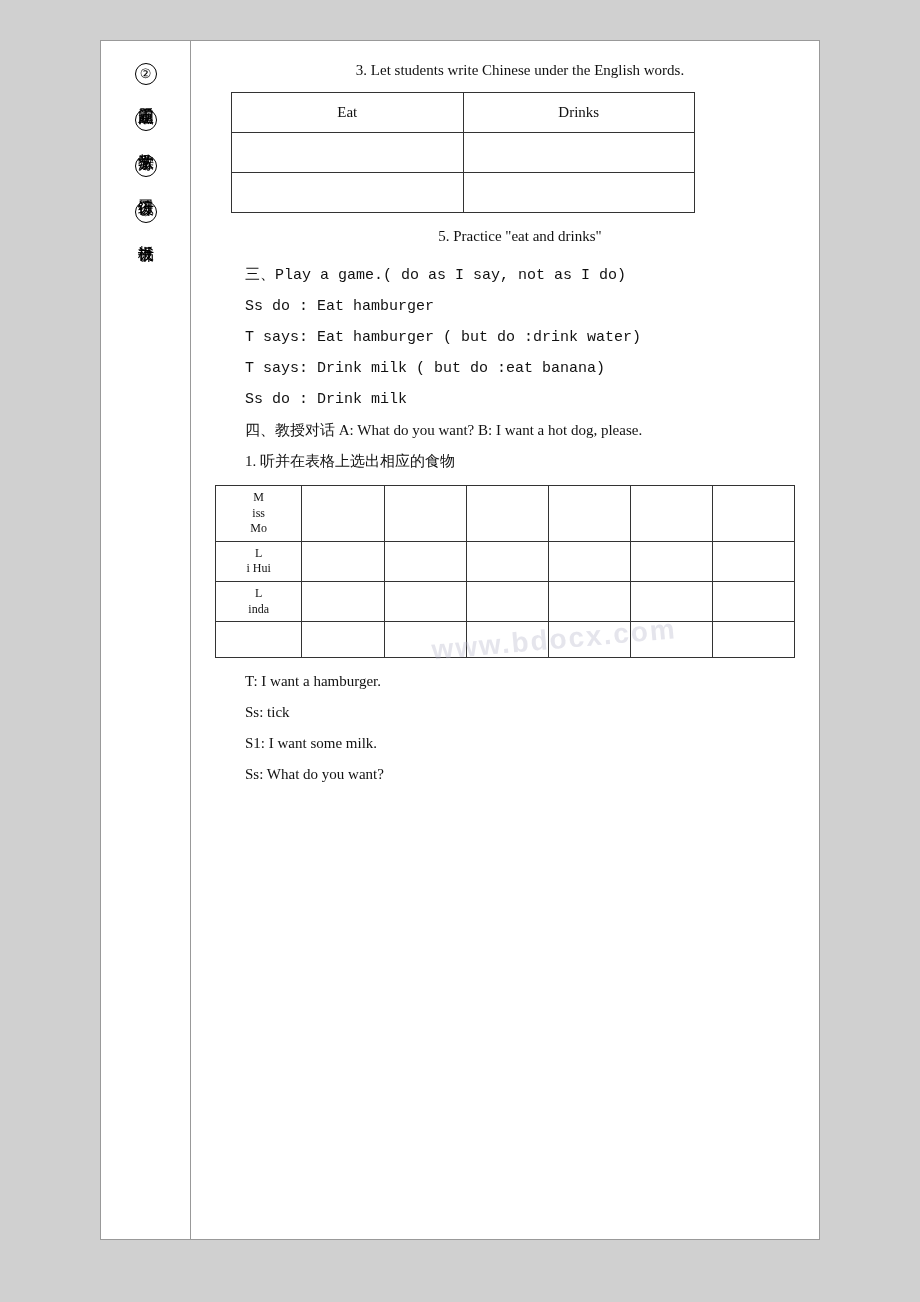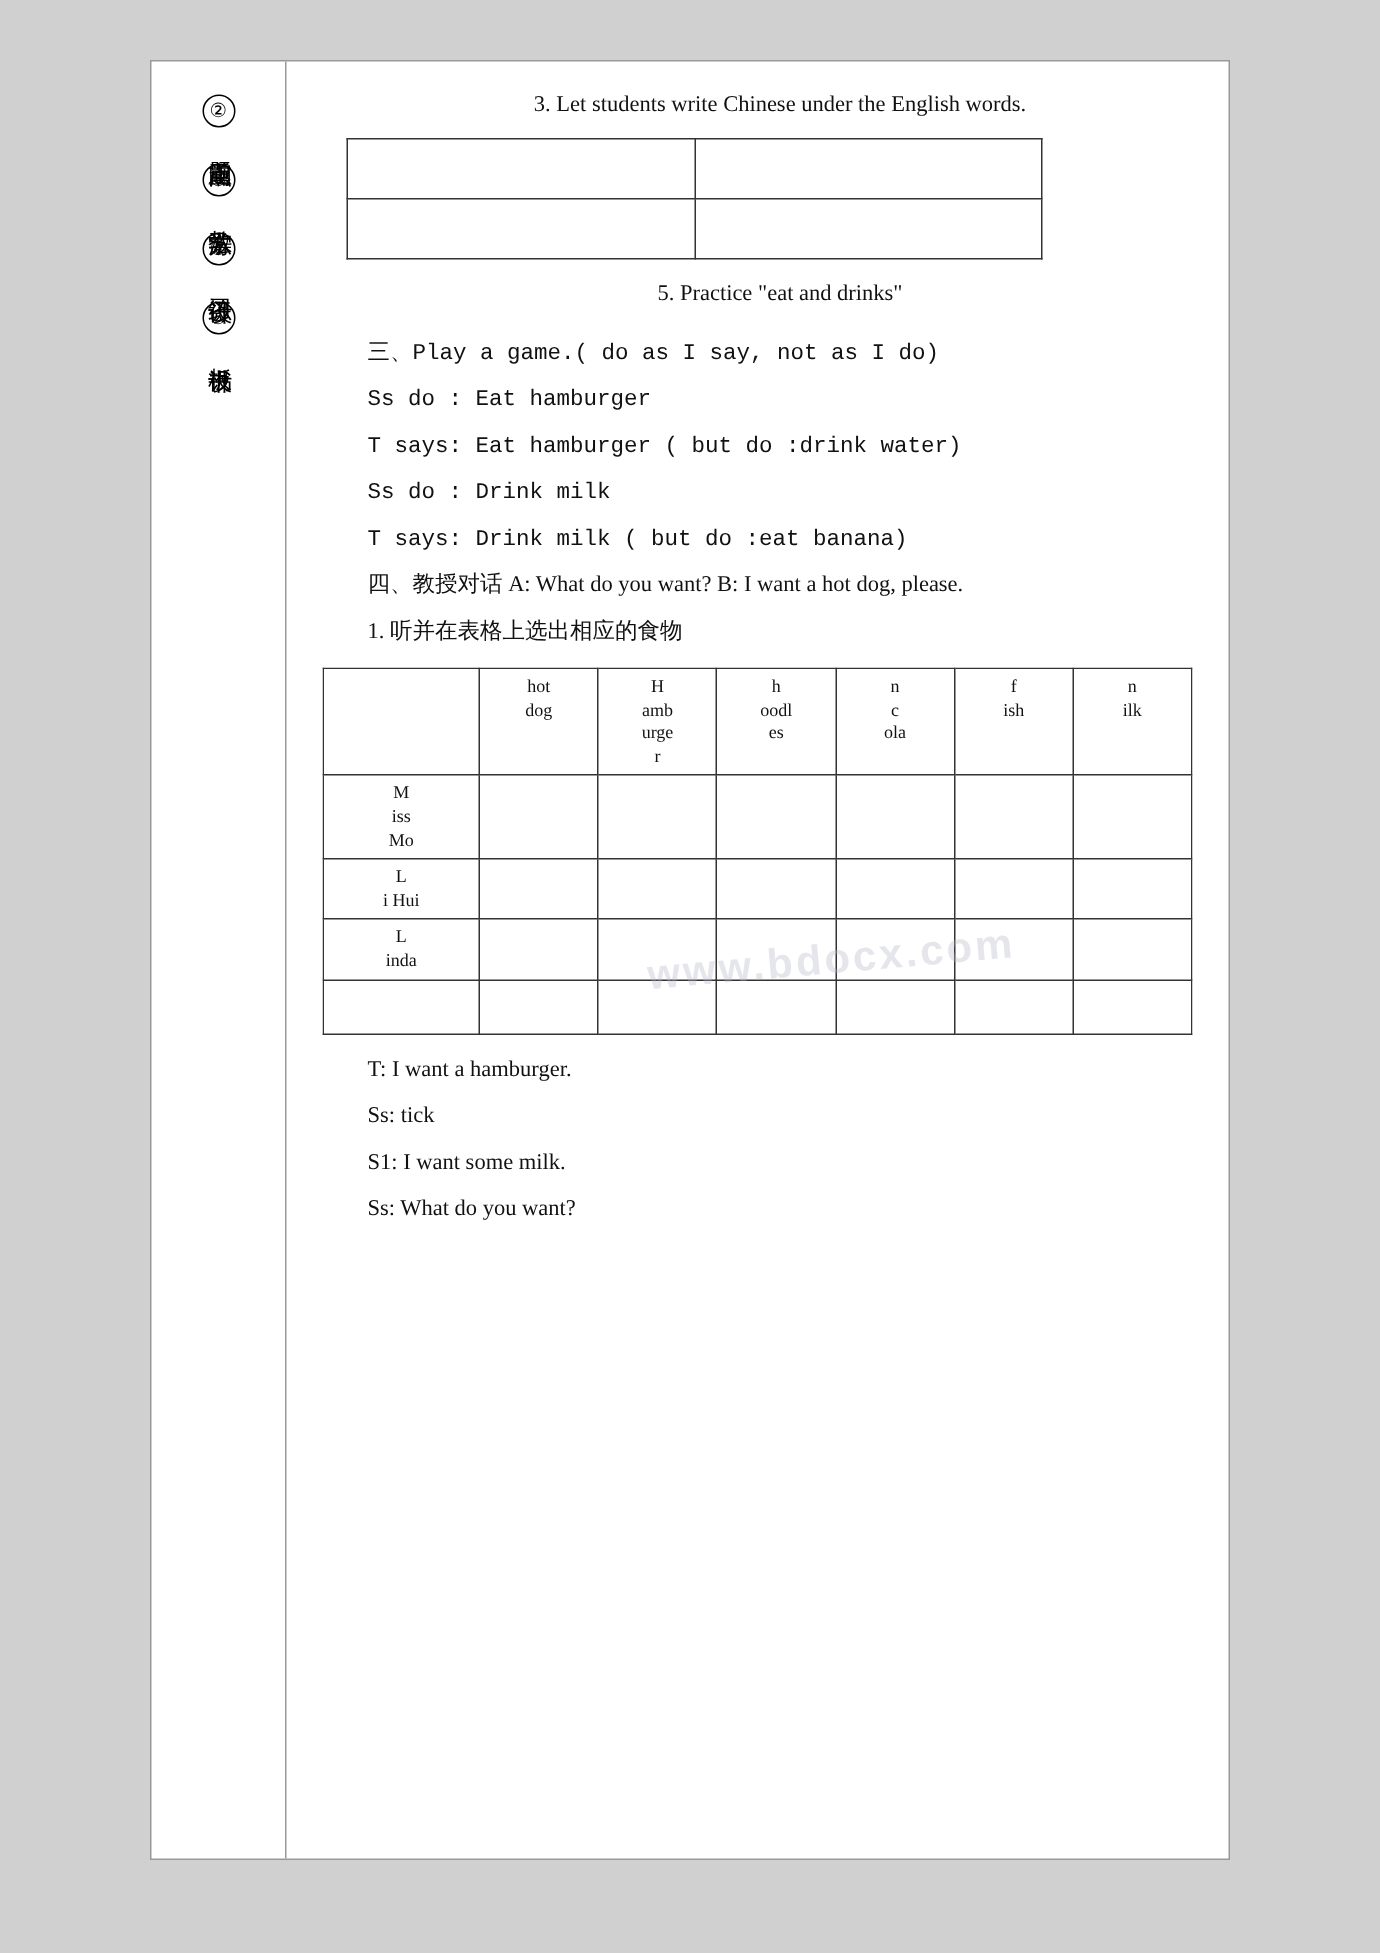--- a/index.html
+++ b/index.html
@@ -189,57 +189,52 @@
 
   <div class="main-content">
 
     <div class="watermark">www.bdocx.com</div>
 
     <div class="section-text indent">3. Let students write Chinese under the English words.</div>
 
 
     <table class="eat-drinks-table">
       <tbody>
+          <tr class="header-row">
+        <td>Eat</td>
+        <td>Drinks</td>
+      </tr>
       <tr class="empty-row">
         <td>&nbsp;</td>
         <td>&nbsp;</td>
       </tr>
       <tr class="empty-row">
         <td>&nbsp;</td>
         <td>&nbsp;</td>
       </tr>
     </tbody>
       </table>
 
     <div class="section-text indent">5. Practice "eat and drinks"</div>
 
     <div class="game-section">
       <div class="para indent">三、Play a game.( do as I say, not as I do)</div>
       <div class="para indent">Ss do : Eat hamburger</div>
       <div class="para indent">T says: Eat hamburger ( but do :drink water)</div>
+      <div class="para indent">T says: Drink milk ( but do :eat banana)</div>
       <div class="para indent">Ss do : Drink milk</div>
-      <div class="para indent">T says: Drink milk ( but do :eat banana)</div>
     </div>
 
     <div class="dialogue-section">
       <div class="para indent">四、教授对话 A: What do you want? B: I want a hot dog, please.</div>
       <div class="para indent">1. 听并在表格上选出相应的食物</div>
 
       <div class="food-table-container">
         <table class="food-table">
           <tbody>
-              <tr>
-            <td style="min-width:50px;">&nbsp;</td>
-            <td class="header-cell">hot<br>dog</td>
-            <td class="header-cell">H<br>amb<br>urge<br>r</td>
-            <td class="header-cell">h<br>oodl<br>es</td>
-            <td class="header-cell">n<br>c<br>ola</td>
-            <td class="header-cell">f<br>ish</td>
-            <td class="header-cell">n<br>ilk</td>
-          </tr>
 
           <tr>
             <td class="person-cell">M<br>iss<br>Mo</td>
             <td class="data-cell">&nbsp;</td>
             <td class="data-cell">&nbsp;</td>
             <td class="data-cell">&nbsp;</td>
             <td class="data-cell">&nbsp;</td>
             <td class="data-cell">&nbsp;</td>
             <td class="data-cell">&nbsp;</td>
           </tr>

